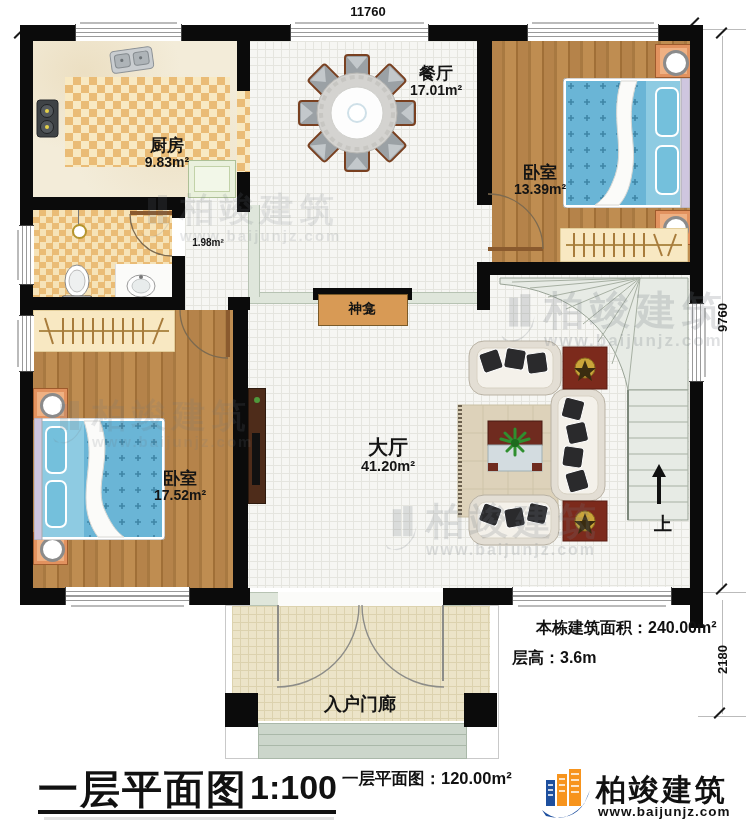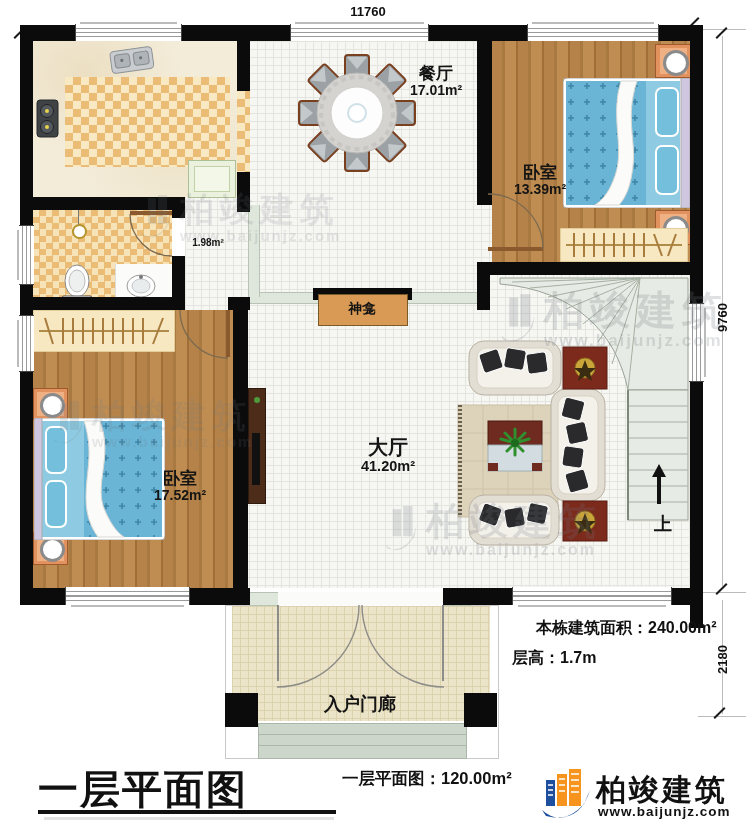--- a/index.html
+++ b/index.html
@@ -339,20 +339,24 @@
   <div class="xline" style="left:722px;top:36px;width:1px;height:550px"></div>
   <div class="xline" style="left:696px;top:592px;width:50px;height:1px"></div>
   <div class="xline" style="left:722px;top:600px;width:1px;height:114px"></div>
   <div class="xline" style="left:698px;top:716px;width:48px;height:1px"></div>
   <div class="tick" style="left:12px;top:32px"></div>
   <div class="tick" style="left:686px;top:22px"></div>
   <div class="tick" style="left:714px;top:32px"></div>
   <div class="tick" style="left:714px;top:588px"></div>
   <div class="tick" style="left:712px;top:712px"></div>
 
+  <div class="label" style="left:117px;top:136px;width:100px;font-size:17px">
+    <div>厨房</div>
+      <div style="font-size:14px">9.83m²</div>
+  </div>
   <div class="label" style="left:386px;top:64px;width:100px;font-size:17px">
     <div>餐厅</div>
       <div style="font-size:14px">17.01m²</div>
   </div>
   <div class="label" style="left:490px;top:163px;width:100px;font-size:17px">
     <div>卧室</div>
       <div style="font-size:14px">13.39m²</div>
   </div>
   <div class="label" style="left:168px;top:237px;width:80px;font-size:10px">
     <div>1.98m²</div>
@@ -408,23 +412,24 @@
         <rect x="10" y="4" width="8" height="26" fill="#707880"></rect>
         <rect x="20" y="1" width="9" height="29" fill="#707880"></rect>
       </svg>
     <div class="t">
         <span class="n" style="font-size:38px">柏竣建筑</span>
         <span class="u" style="font-size:16px">www.baijunjz.com</span>
       </div>
   </div>
 
   <div class="ftxt" style="left:536px;top:618px;font-size:16px">本栋建筑面积：240.00m²</div>
-  <div class="ftxt" style="left:512px;top:648px;font-size:16px">层高：1.7m</div>
+  <div class="ftxt" style="left:512px;top:648px;font-size:16px">层高：3.6m</div>
 
   <div class="ftxt" style="left:38px;top:762px;font-size:40px;letter-spacing:2px">一层平面图</div>
+  <div class="ftxt" style="left:250px;top:768px;font-size:34px">1:100</div>
   <div class="abs" style="left:38px;top:810px;width:298px;height:4px;background:#111;z-index:70"></div>
   <div class="abs" style="left:44px;top:817px;width:290px;height:3px;background:#e2e2e2;z-index:70"></div>
   <div class="ftxt" style="left:342px;top:768px;font-size:16.5px">一层平面图：120.00m²</div>
 
   <svg class="abs" style="left:540px;top:766px;z-index:70" width="52" height="62" viewBox="0 0 52 62">
     <rect x="6" y="14" width="9" height="26" fill="#1d4f9e"></rect>
     <rect x="17" y="8" width="10" height="32" fill="#f7941d"></rect>
     <rect x="29" y="3" width="12" height="37" fill="#f7941d"></rect>
     <g stroke="#fff" stroke-width="1.5">
         <path d="M8,19h5M8,24h5M8,29h5M19,13h6M19,19h6M19,25h6M31,8h8M31,14h8M31,20h8M31,26h8"></path>

